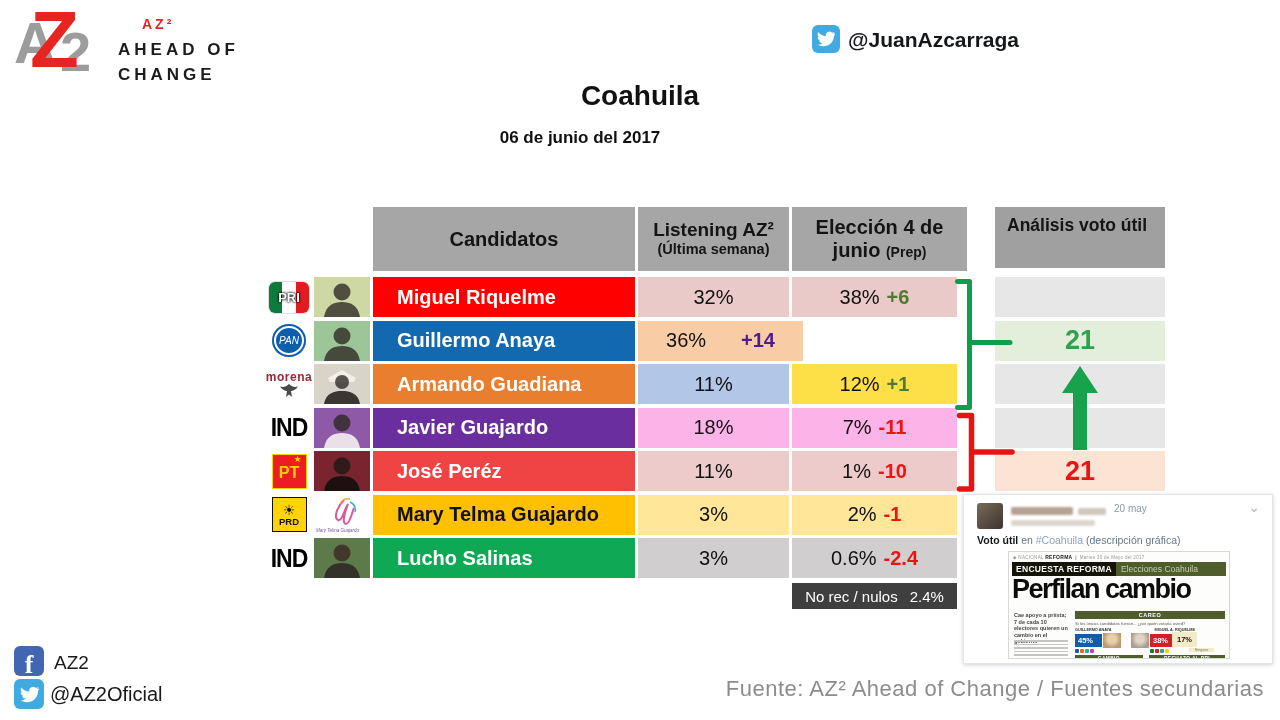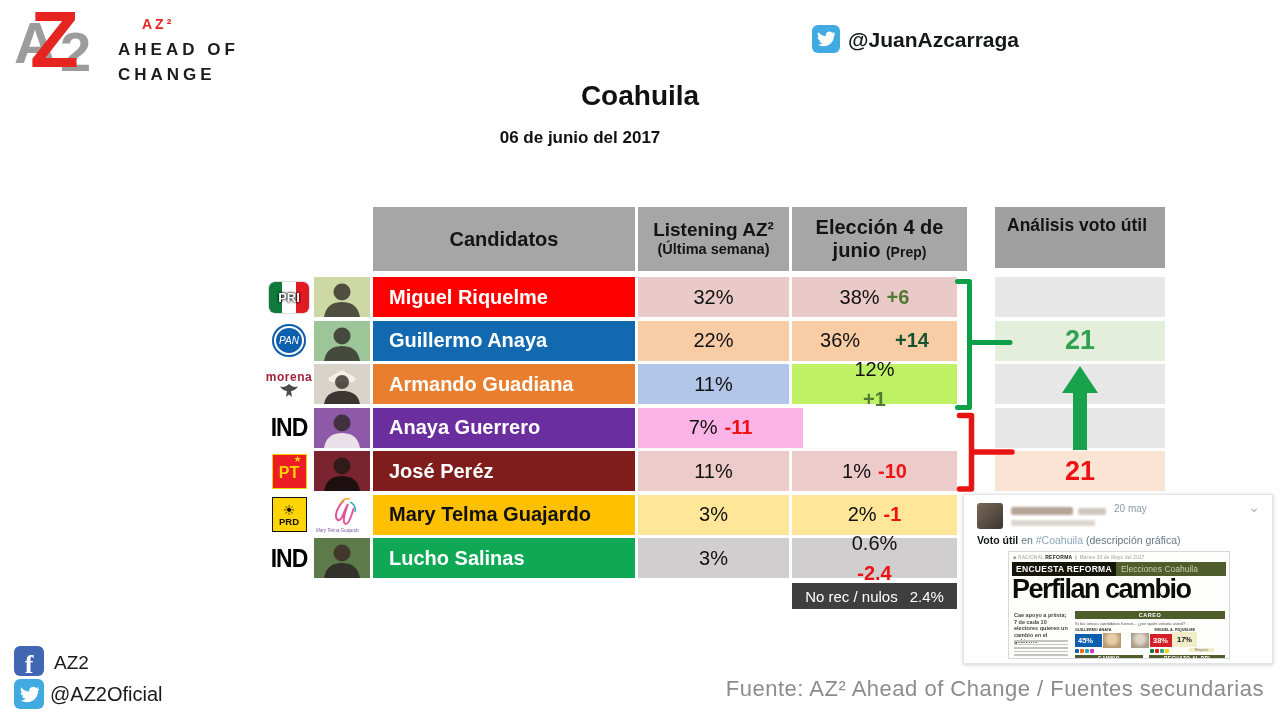--- a/index.html
+++ b/index.html
@@ -34,21 +34,21 @@
   .th-sub2{font-size:14px;}
   .ahead{position:absolute;left:995px;top:207px;width:170px;height:61px;background:#a0a0a0;
          font-size:17.5px;font-weight:bold;color:#141414;padding:8px 0 0 12px;box-sizing:border-box;}
 
   
   .rows{position:absolute;left:266px;top:277px;}
   .row{display:flex;height:40px;margin-bottom:3.5px;}
   .cell-logo{width:46px;margin-right:2px;display:flex;align-items:center;justify-content:center;position:relative;}
   .cell-photo{width:56px;margin-right:3px;position:relative;overflow:hidden;}
   .cell-photo svg{position:absolute;left:0;top:0;}
-  .cell-name{width:262px;margin-right:3px;display:flex;align-items:center;padding-left:16px;box-sizing:border-box;
+  .cell-name{width:262px;margin-right:3px;display:flex;align-items:center;padding-left:24px;box-sizing:border-box;
              font-size:20px;font-weight:bold;white-space:nowrap;}
   .cell-val{width:151px;margin-right:3px;display:flex;align-items:center;justify-content:center;font-size:20px;}
   .cell-elec{width:165px;display:flex;align-items:center;justify-content:center;font-size:20px;gap:7px;}
   .delta{font-weight:bold;}
 
   
   .logo-pri{width:40px;height:31px;border-radius:7px;overflow:hidden;display:flex;position:relative;border:1px solid #ddd;}
   .logo-pri .st{flex:1;}
   .logo-pri .st.g{background:#0e7a3c;} .logo-pri .st.w{background:#fff;} .logo-pri .st.r{background:#e11b22;}
   .pri-txt{position:absolute;left:0;top:0;width:100%;height:100%;display:flex;align-items:center;justify-content:center;
@@ -204,24 +204,23 @@
           <span>PAN</span>
         </div>
     </div>
     <div class="cell-photo" style="background: rgb(156, 198, 151);">
       <svg width="56" height="40" viewBox="0 0 56 40">
           <circle cx="28" cy="15" r="8.5" fill="rgba(45,38,34,.78)"></circle>
           <path d="M10 40 C12 28 20 25 28 25 C36 25 44 28 46 40 Z" fill="rgba(45,38,34,.78)"></path>
         </svg>
     </div>
     <div class="cell-name" style="background: rgb(18, 105, 176); color: rgb(255, 255, 255);">Guillermo Anaya</div>
-    <div class="cell-val" style="background: rgb(248, 204, 165);">22%</div>
     <div class="cell-elec" style="background: rgb(248, 204, 165);">
       <span>36%</span>
-      <span class="delta" style="color: #14532d; margin-left: 28px;">+14</span>
+      <span class="delta" style="color: #4c1d95; margin-left: 28px;">+14</span>
     </div>
   </div>
 
   <div class="row">
     <div class="cell-logo">
       <div class="logo-morena">
         <span class="morena-txt">morena</span>
         <svg width="18" height="15" viewBox="0 0 18 15">
             <path fill="#4a4a4a" d="M9 1 C6 4 3 4.5 0 3.5 C2.5 7 5.5 8 7 8 L6 14 L9 11.5 L12 14 L11 8 C12.5 8 15.5 7 18 3.5 C15 4.5 12 4 9 1 Z"></path>
           </svg>
@@ -229,57 +228,58 @@
     </div>
     <div class="cell-photo" style="background: rgb(217, 212, 201);">
       <svg width="56" height="40" viewBox="0 0 56 40">
           <path d="M14 14 L28 6 L42 14 L40 18 L16 18 Z" fill="#f2efe8"></path>
           <circle cx="28" cy="18" r="7" fill="rgba(45,38,34,.78)"></circle>
           <path d="M10 40 C12 29 20 27 28 27 C36 27 44 29 46 40 Z" fill="rgba(30,26,24,.85)"></path>
         </svg>
     </div>
     <div class="cell-name" style="background: rgb(232, 126, 46); color: rgb(255, 255, 255);">Armando Guadiana</div>
     <div class="cell-val" style="background: rgb(178, 198, 232);">11%</div>
-    <div class="cell-elec" style="background: #bef264; flex-direction: column;">
+    <div class="cell-elec" style="background: #fde047;">
       <span>12%</span>
       <span class="delta" style="color: rgb(78, 122, 49);">+1</span>
     </div>
   </div>
 
   <div class="row">
     <div class="cell-logo">
       <div class="logo-ind">IND</div>
     </div>
     <div class="cell-photo" style="background: rgb(142, 90, 168);">
       <svg width="56" height="40" viewBox="0 0 56 40">
           <circle cx="28" cy="15" r="8.5" fill="rgba(45,38,34,.78)"></circle>
           <path d="M10 40 C12 28 20 25 28 25 C36 25 44 28 46 40 Z" fill="rgba(250,248,245,.85)"></path>
         </svg>
     </div>
-    <div class="cell-name" style="background: rgb(107, 46, 158); color: rgb(255, 255, 255);">Anaya Guerrero</div>
+    <div class="cell-name" style="background: rgb(107, 46, 158); color: rgb(255, 255, 255);">Javier Guajardo</div>
+    <div class="cell-val" style="background: rgb(252, 180, 232);">18%</div>
     <div class="cell-elec" style="background: rgb(252, 180, 232);">
       <span>7%</span>
       <span class="delta" style="color: rgb(238, 18, 18);">-11</span>
     </div>
   </div>
 
   <div class="row">
     <div class="cell-logo">
       <div class="logo-pt">
         <span class="pt-star">★</span>
         <span class="pt-txt">PT</span>
       </div>
     </div>
     <div class="cell-photo" style="background: rgb(122, 36, 48);">
       <svg width="56" height="40" viewBox="0 0 56 40">
           <circle cx="28" cy="15" r="8.5" fill="rgba(35,25,22,.85)"></circle>
           <path d="M10 40 C12 28 20 25 28 25 C36 25 44 28 46 40 Z" fill="rgba(20,14,14,.9)"></path>
         </svg>
     </div>
-    <div class="cell-name" style="background: #7f1d1d; color: rgb(255, 255, 255); text-align: center;">José Peréz</div>
+    <div class="cell-name" style="background: #ef4444; color: rgb(255, 255, 255); text-align: center;">José Peréz</div>
     <div class="cell-val" style="background: rgb(237, 203, 202);">11%</div>
     <div class="cell-elec" style="background: rgb(237, 203, 202);">
       <span>1%</span>
       <span class="delta" style="color: rgb(238, 18, 18);">-10</span>
     </div>
   </div>
 
   <div class="row">
     <div class="cell-logo">
       <div class="logo-prd">
@@ -308,21 +308,21 @@
       <div class="logo-ind">IND</div>
     </div>
     <div class="cell-photo" style="background: rgb(93, 122, 74);">
       <svg width="56" height="40" viewBox="0 0 56 40">
           <circle cx="28" cy="15" r="8.5" fill="rgba(60,45,38,.85)"></circle>
           <path d="M10 40 C12 28 20 25 28 25 C36 25 44 28 46 40 Z" fill="rgba(45,40,38,.88)"></path>
         </svg>
     </div>
     <div class="cell-name" style="background: rgb(15, 168, 85); color: rgb(255, 255, 255);">Lucho Salinas</div>
     <div class="cell-val" style="background: rgb(208, 206, 206);">3%</div>
-    <div class="cell-elec" style="background: rgb(208, 206, 206); flex-direction: column;">
+    <div class="cell-elec" style="background: rgb(208, 206, 206);">
       <span>0.6%</span>
       <span class="delta" style="color: rgb(238, 18, 18);">-2.4</span>
     </div>
   </div>
 </div>
 
 <div class="norec">
   <span>No rec / nulos</span>
   <span>2.4%</span>
 </div>

